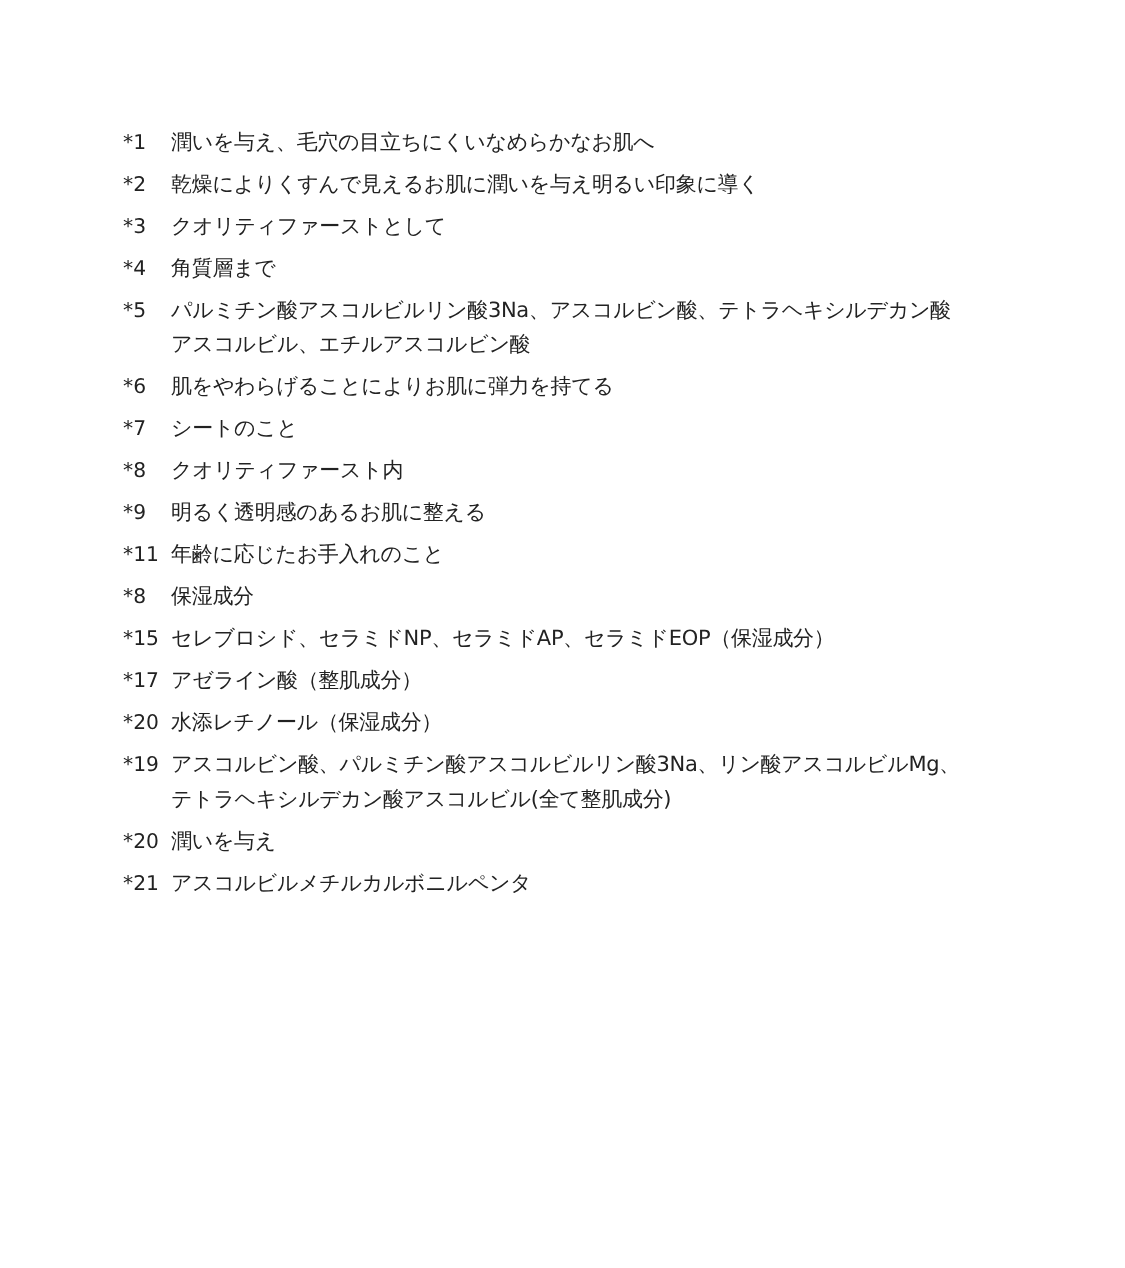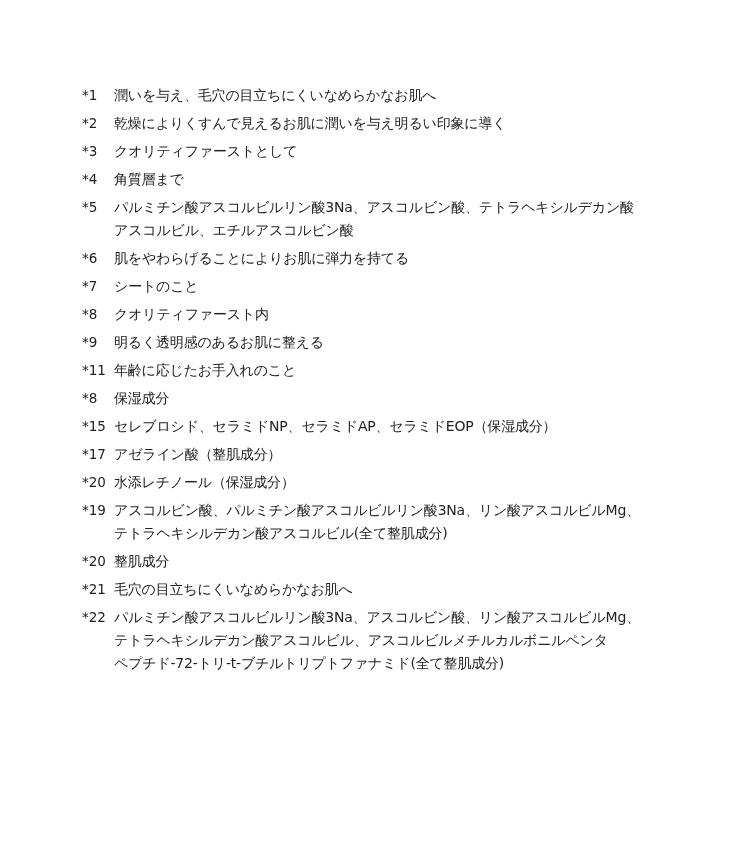--- a/index.html
+++ b/index.html
@@ -71,25 +71,19 @@
       <span class="mark">*20</span>
       <span class="text">水添レチノール（保湿成分）</span>
     </li>
   <li class="note">
       <span class="mark">*19</span>
       <span class="text">アスコルビン酸、パルミチン酸アスコルビルリン酸3Na、リン酸アスコルビルMg、
 テトラヘキシルデカン酸アスコルビル(全て整肌成分)</span>
     </li>
   <li class="note">
       <span class="mark">*20</span>
-      <span class="text">整肌成分</span>
+      <span class="text">潤いを与え</span>
     </li>
   <li class="note">
       <span class="mark">*21</span>
-      <span class="text">毛穴の目立ちにくいなめらかなお肌へ</span>
-    </li>
-  <li class="note">
-      <span class="mark">*22</span>
-      <span class="text">パルミチン酸アスコルビルリン酸3Na、アスコルビン酸、リン酸アスコルビルMg、
-テトラヘキシルデカン酸アスコルビル、アスコルビルメチルカルボニルペンタ
-ペプチド-72-トリ-t-ブチルトリプトファナミド(全て整肌成分)</span>
+      <span class="text">アスコルビルメチルカルボニルペンタ</span>
     </li>
 </ul>
 
 </body></html>

